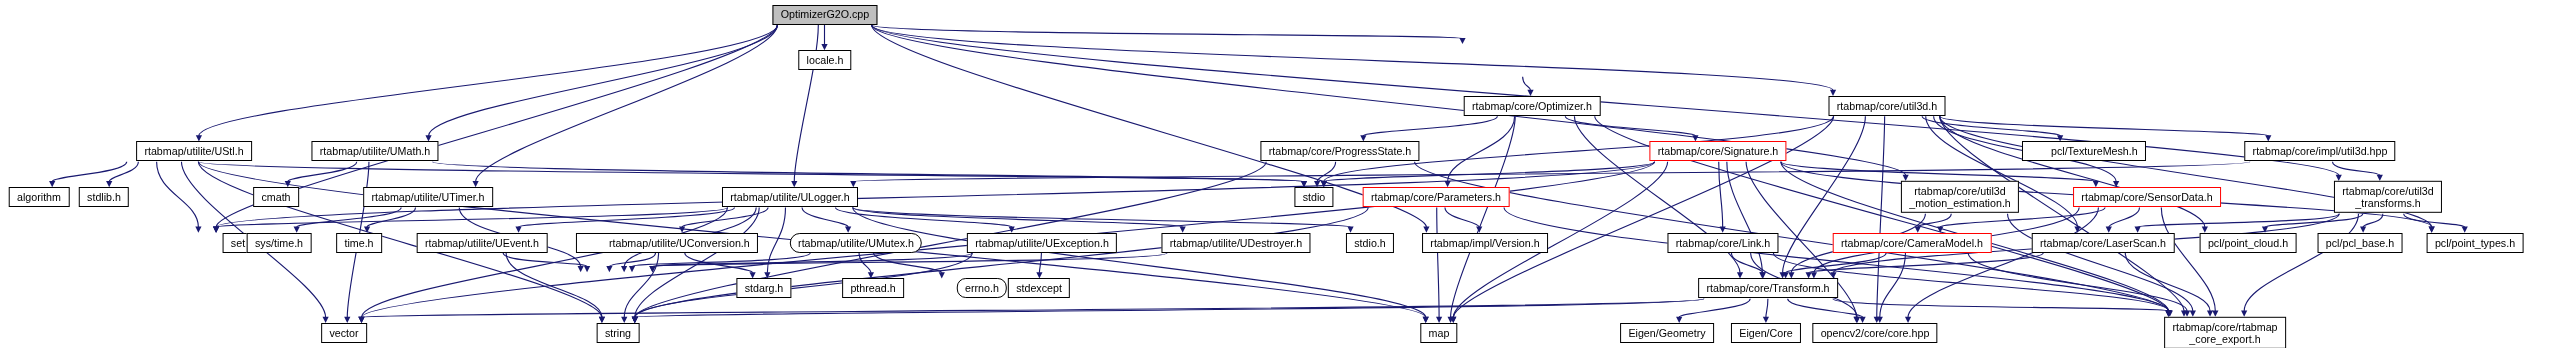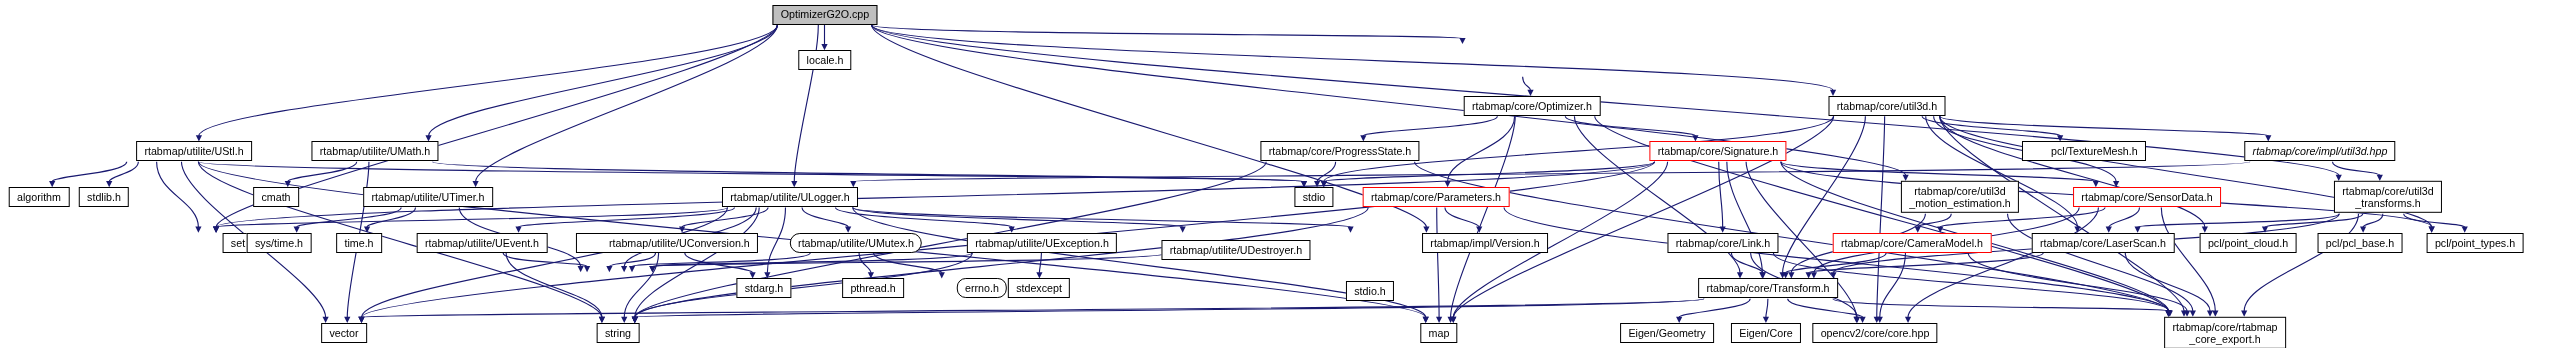--- a/index.html
+++ b/index.html
@@ -276,42 +276,42 @@
 
 <div class="node root" style="left: 825px; top: 14.6px;">OptimizerG2O.cpp</div>
     <div class="node normal" style="left: 825px; top: 60px;">locale.h</div>
     <div class="node normal" style="left: 1532px; top: 106px;">rtabmap/core/Optimizer.h</div>
     <div class="node normal" style="left: 1887px; top: 106px;">rtabmap/core/util3d.h</div>
     <div class="node normal" style="left: 146px; top: 151px; margin-left: 48px;">rtabmap/utilite/UStl.h</div>
     <div class="node normal" style="left: 375px; top: 151px;">rtabmap/utilite/UMath.h</div>
     <div class="node normal" style="left: 1340px; top: 151px;">rtabmap/core/ProgressState.h</div>
     <div class="node truncated" style="left: 1718px; top: 151px;">rtabmap/core/Signature.h</div>
     <div class="node normal" style="left: 2084px; top: 151px; padding-left: 28px;">pcl/TextureMesh.h</div>
-    <div class="node normal" style="left: 2320px; top: 151px; font-style: italic;">rtabmap/core/impl/util3d.hpp</div>
+    <div class="node normal" style="left: 2320px; top: 151px;">rtabmap/core/impl/util3d.hpp</div>
     <div class="node normal" style="left: 39px; top: 197px;">algorithm</div>
     <div class="node normal" style="left: 104px; top: 197px;">stdlib.h</div>
     <div class="node normal" style="left: 276px; top: 197px;">cmath</div>
     <div class="node normal" style="left: 428px; top: 197px;">rtabmap/utilite/UTimer.h</div>
     <div class="node normal" style="left: 790px; top: 197px;">rtabmap/utilite/ULogger.h</div>
     <div class="node normal" style="left: 1314px; top: 197px;">stdio</div>
     <div class="node truncated" style="left: 1436px; top: 197px;">rtabmap/core/Parameters.h</div>
     <div class="node normal" style="left: 1960px; top: 197px;">rtabmap/core/util3d
 _motion_estimation.h</div>
     <div class="node truncated" style="left: 2147px; top: 197px;">rtabmap/core/SensorData.h</div>
     <div class="node normal" style="left: 2388px; top: 197px;">rtabmap/core/util3d
 _transforms.h</div>
     <div class="node normal" style="left: 206px; top: 243px; margin-left: 32px;">set</div>
     <div class="node normal" style="left: 279px; top: 243px;">sys/time.h</div>
     <div class="node normal" style="left: 359px; top: 243px;">time.h</div>
     <div class="node normal" style="left: 482px; top: 243px;">rtabmap/utilite/UEvent.h</div>
     <div class="node normal" style="left: 667px; top: 243px; padding-left: 32px;">rtabmap/utilite/UConversion.h</div>
     <div class="node normal" style="left: 856px; top: 243px; border-radius: 10px;">rtabmap/utilite/UMutex.h</div>
     <div class="node normal" style="left: 1042px; top: 243px;">rtabmap/utilite/UException.h</div>
-    <div class="node normal" style="left: 1236px; top: 250px; text-align: right;">rtabmap/utilite/UDestroyer.h</div>
-    <div class="node normal" style="left: 1370px; top: 243px; margin-top: 48px;">stdio.h</div>
+    <div class="node normal" style="left: 1236px; top: 243px; text-align: right;">rtabmap/utilite/UDestroyer.h</div>
+    <div class="node normal" style="left: 1370px; top: 243px;">stdio.h</div>
     <div class="node normal" style="left: 1485px; top: 243px;">rtabmap/impl/Version.h</div>
     <div class="node normal" style="left: 1723px; top: 243px;">rtabmap/core/Link.h</div>
     <div class="node truncated" style="left: 1912px; top: 243px;">rtabmap/core/CameraModel.h</div>
     <div class="node normal" style="left: 2103px; top: 243px;">rtabmap/core/LaserScan.h</div>
     <div class="node normal" style="left: 2248px; top: 243px;">pcl/point_cloud.h</div>
     <div class="node normal" style="left: 2360px; top: 243px;">pcl/pcl_base.h</div>
     <div class="node normal" style="left: 2475px; top: 243px;">pcl/point_types.h</div>
     <div class="node normal" style="left: 764px; top: 288px;">stdarg.h</div>
     <div class="node normal" style="left: 873px; top: 288px;">pthread.h</div>
     <div class="node normal" style="left: 982px; top: 288px; border-radius: 9px;">errno.h</div>

